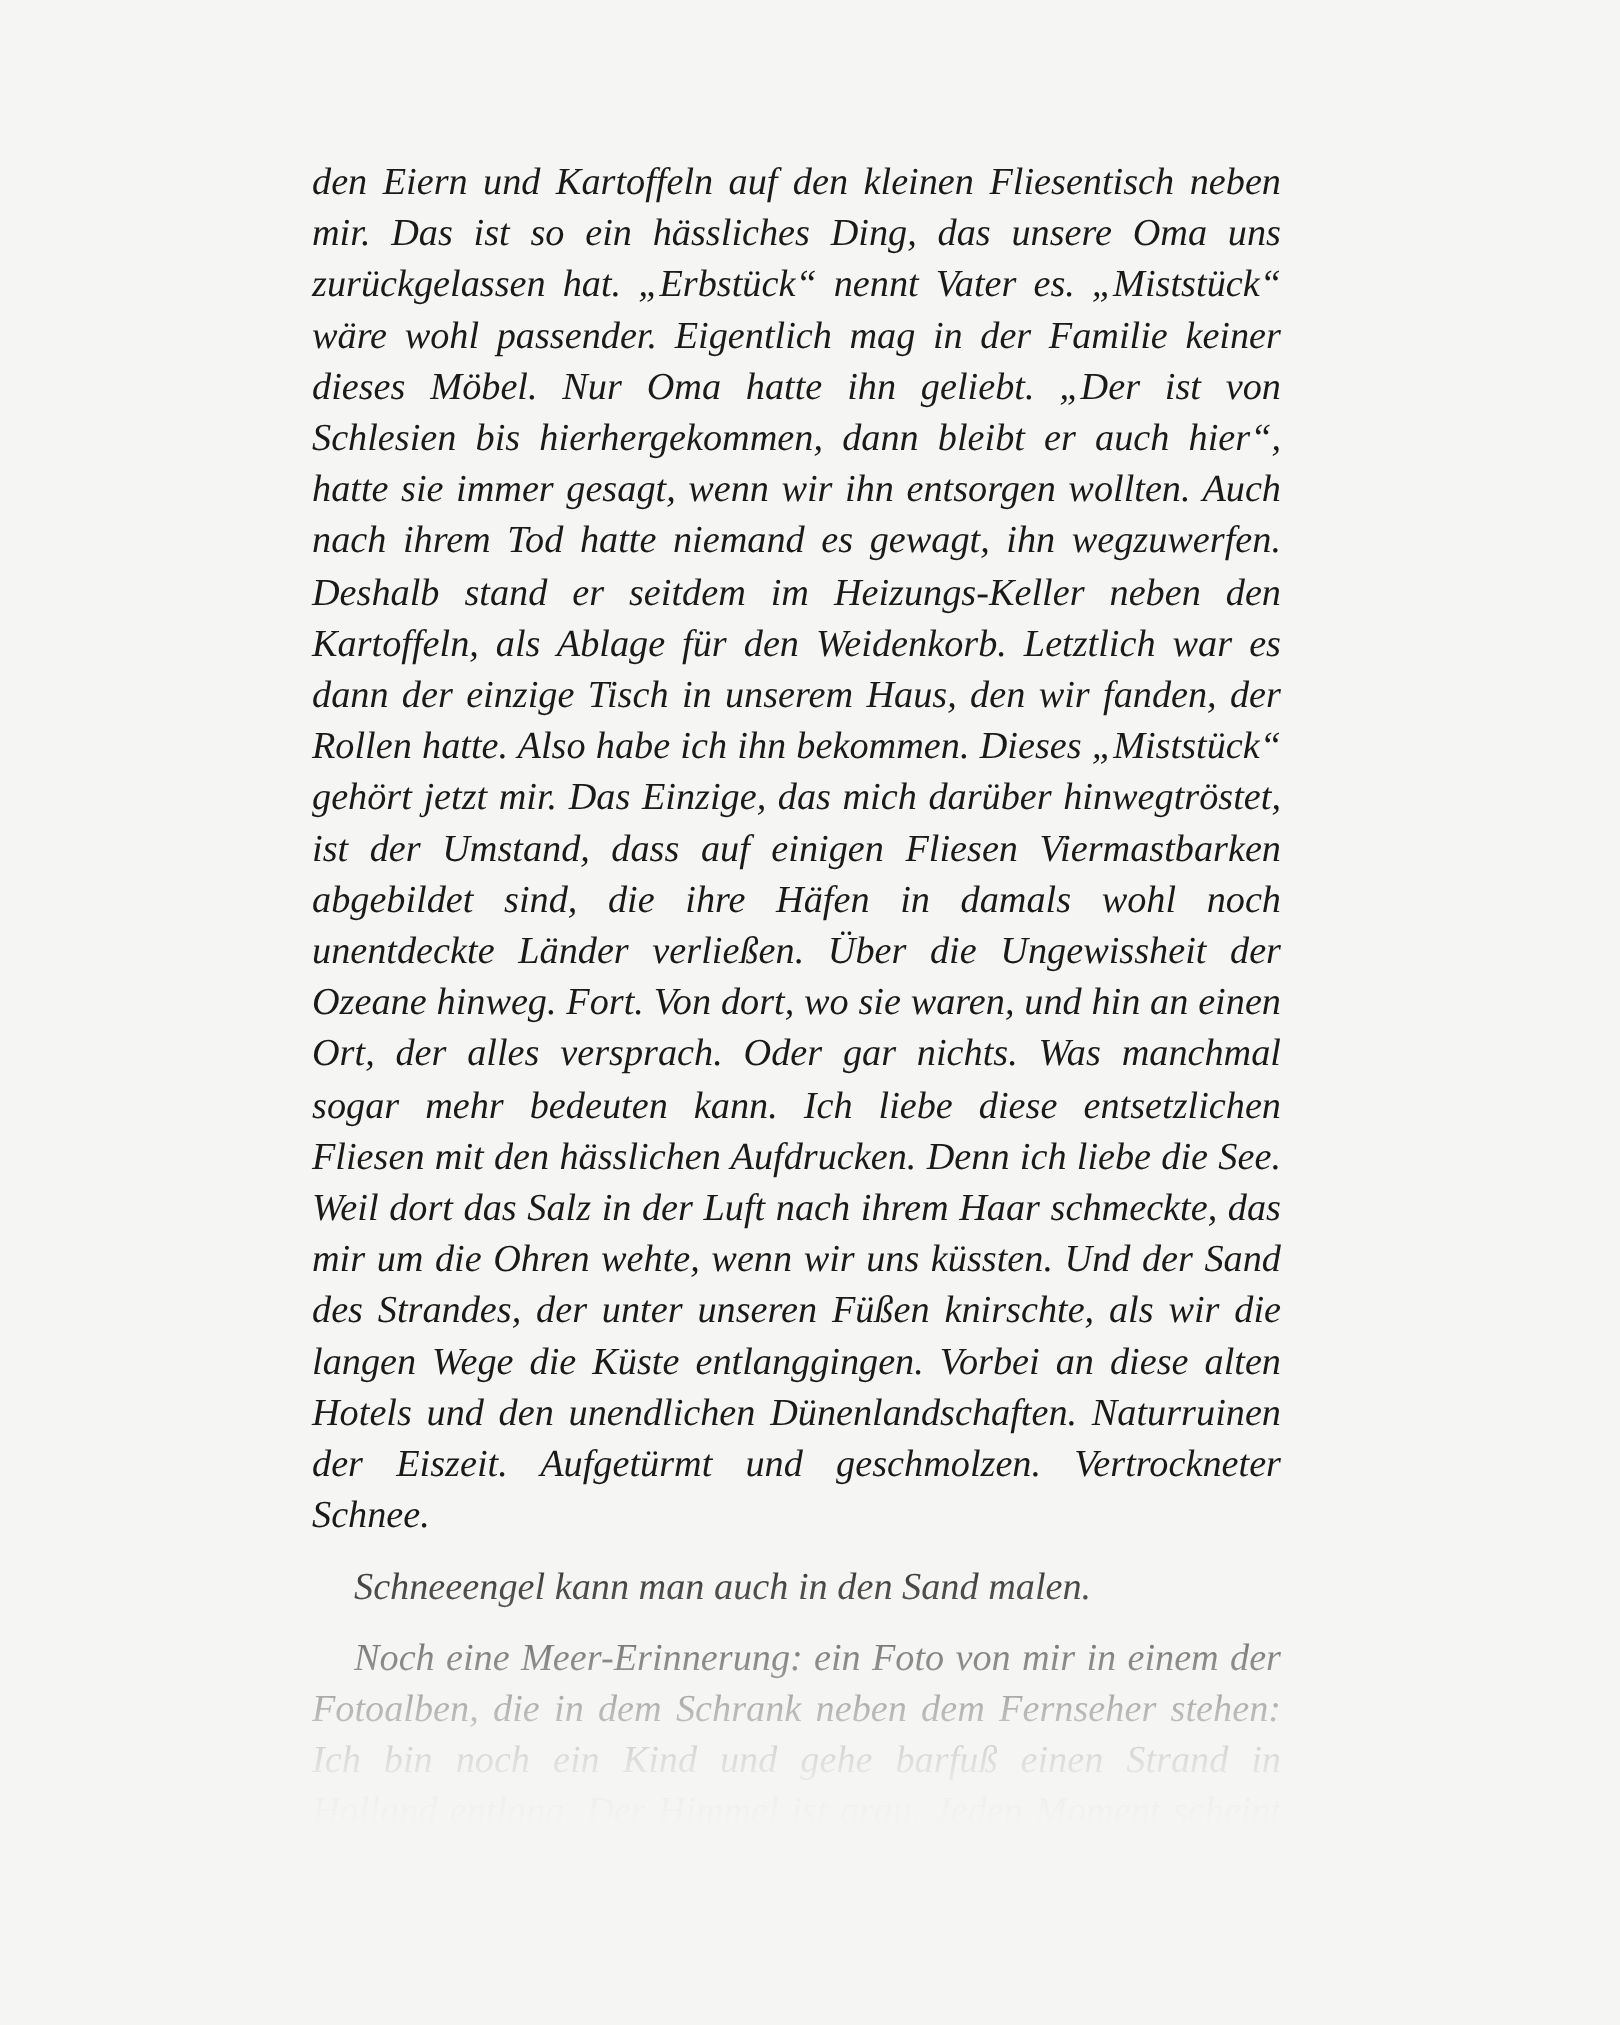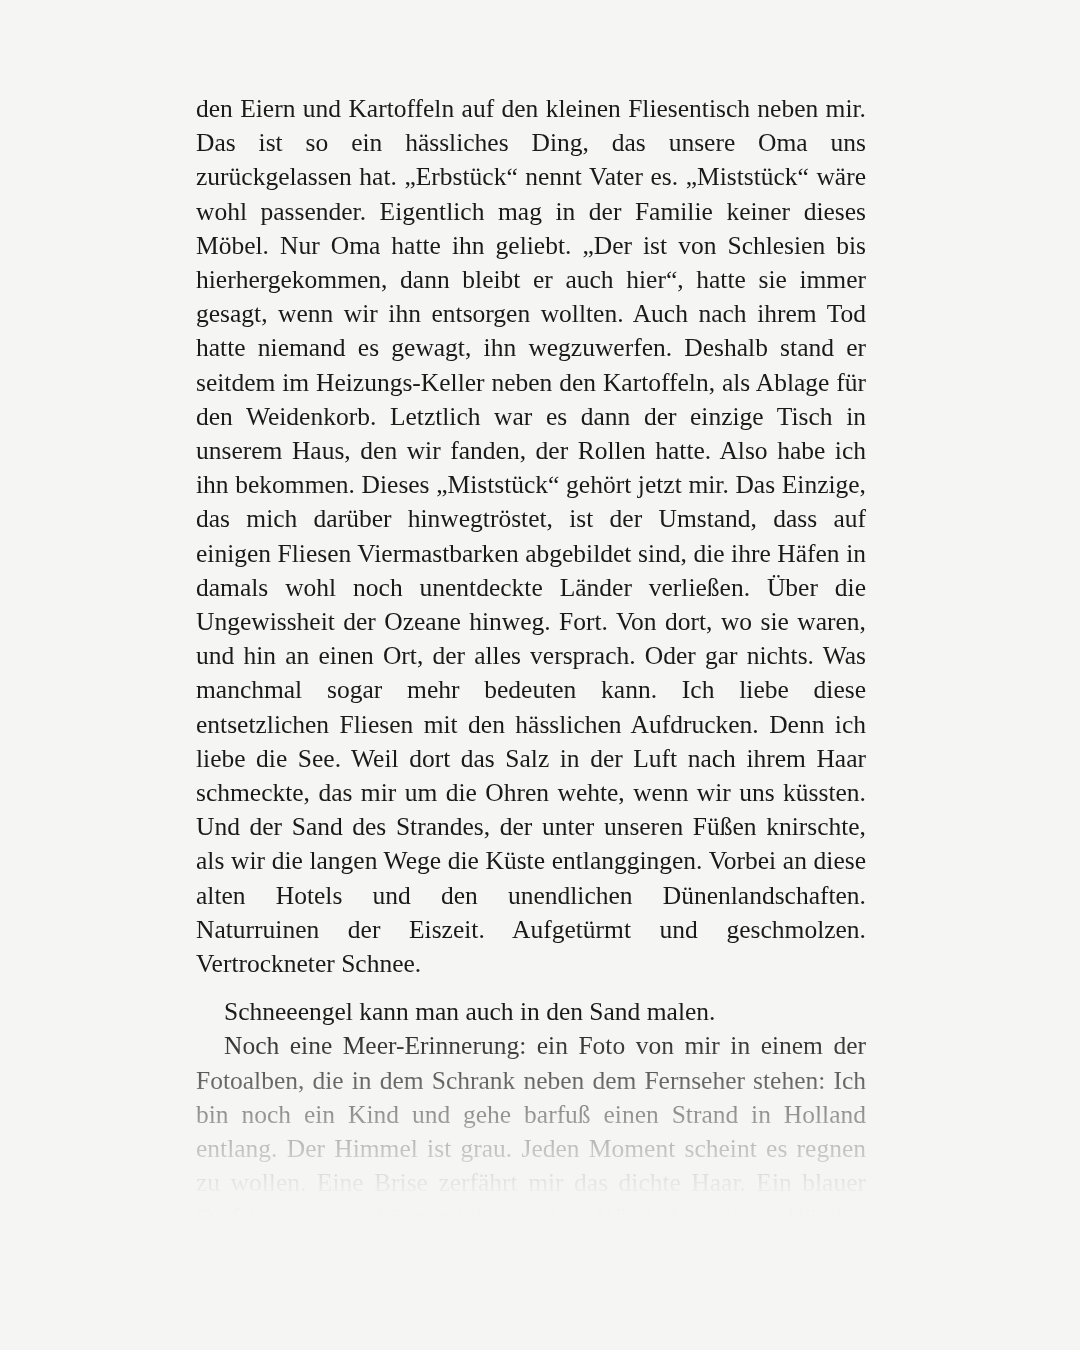--- a/index.html
+++ b/index.html
@@ -30,23 +30,24 @@
     font-size: 25.5px;
     line-height: 34.2px;
     color: #1a1a1a;
     text-align: justify;
     text-justify: inter-word;
     hyphens: manual;
     -webkit-hyphens: manual;
   }
 
   .para {
-    margin: 0;
+    margin: 12px;
     text-align: justify;
     text-justify: inter-word;
+    font-style: italic;
   }
 
   .para + .para {
     text-indent: 28px;
   }
 
   
   .para.gap-before {
     margin-top: 14px;
   }

